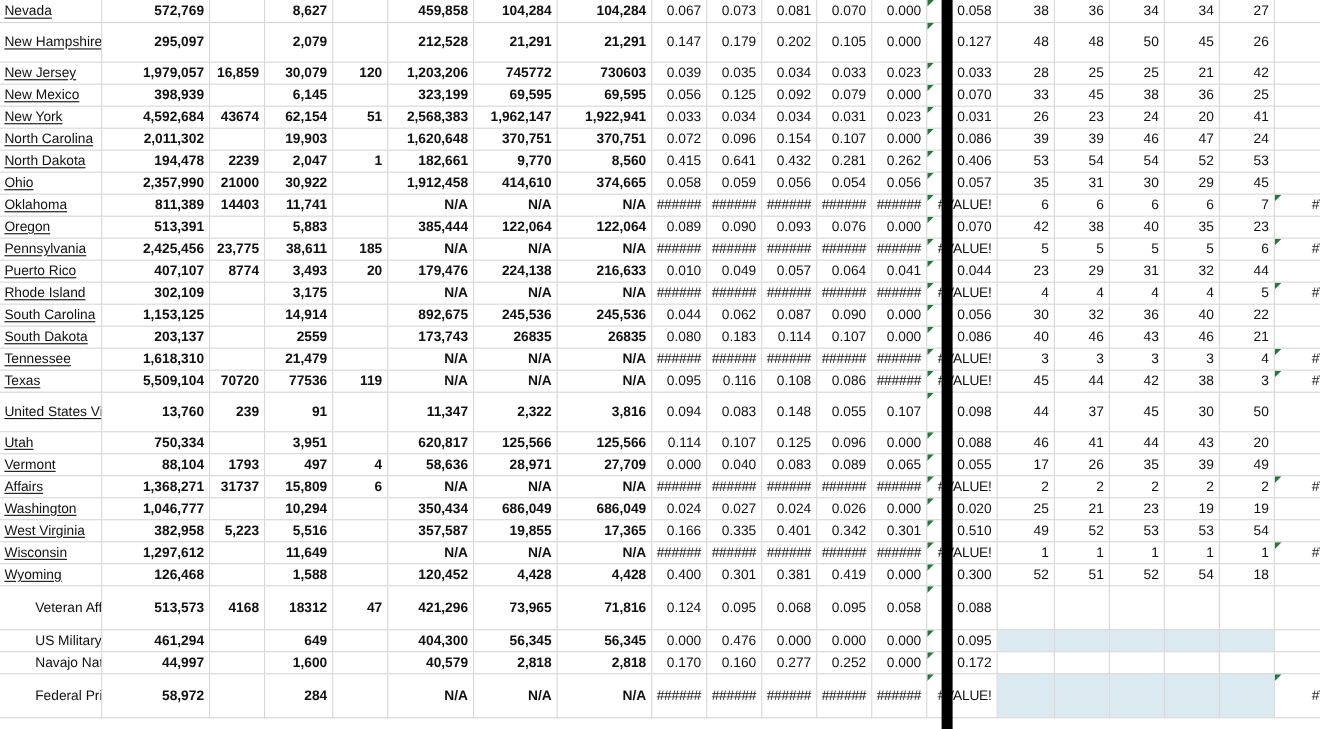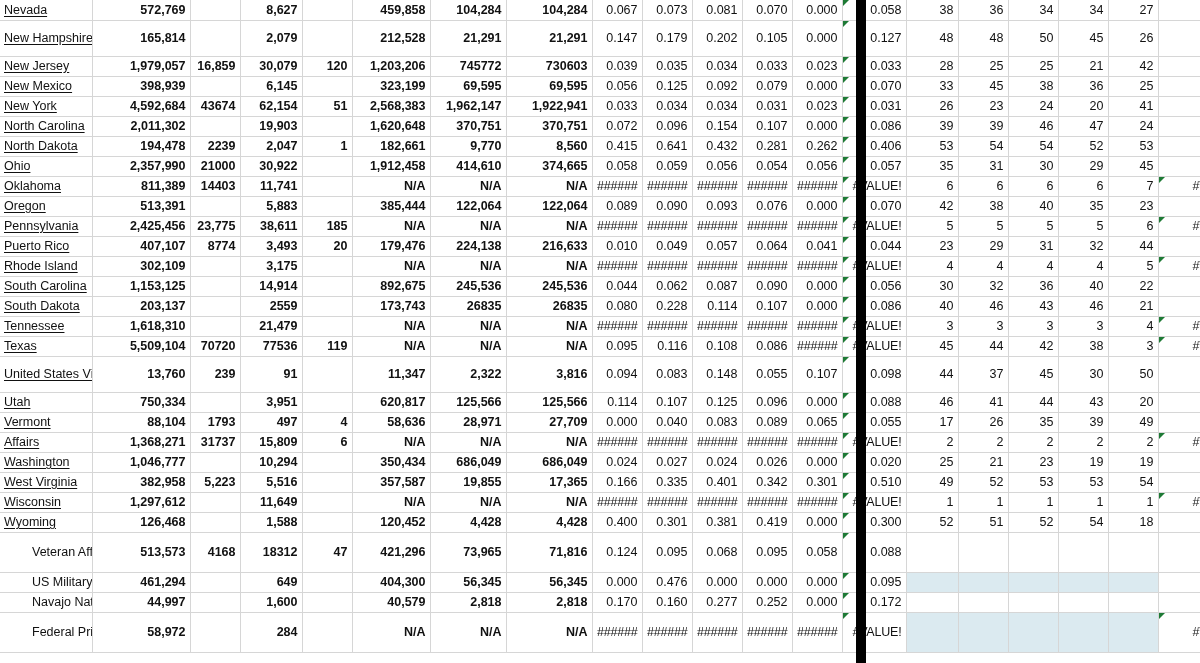--- a/index.html
+++ b/index.html
@@ -176,21 +176,21 @@
           <td class="dec flag">0.058</td>
           <td class="cnt">38</td>
           <td class="cnt">36</td>
           <td class="cnt">34</td>
           <td class="cnt">34</td>
           <td class="cnt">27</td>
           <td class="last">0.00</td>
         </tr>
         <tr style="height: 36px;">
           <td class="lbl"><span class="u">New Hampshire</span></td>
-          <td class="num">165,814</td>
+          <td class="num">295,097</td>
           <td class="num blank"></td>
           <td class="num">2,079</td>
           <td class="num blank"></td>
           <td class="num">212,528</td>
           <td class="num">21,291</td>
           <td class="num">21,291</td>
           <td class="dec">0.147</td>
           <td class="dec">0.179</td>
           <td class="dec">0.202</td>
           <td class="dec">0.105</td>
@@ -470,21 +470,21 @@
         <tr style="height: 20px;">
           <td class="lbl"><span class="u">South Dakota</span></td>
           <td class="num">203,137</td>
           <td class="num blank"></td>
           <td class="num">2559</td>
           <td class="num blank"></td>
           <td class="num">173,743</td>
           <td class="num">26835</td>
           <td class="num">26835</td>
           <td class="dec">0.080</td>
-          <td class="dec">0.228</td>
+          <td class="dec">0.183</td>
           <td class="dec">0.114</td>
           <td class="dec">0.107</td>
           <td class="dec">0.000</td>
           <td class="dec flag">0.086</td>
           <td class="cnt">40</td>
           <td class="cnt">46</td>
           <td class="cnt">43</td>
           <td class="cnt">46</td>
           <td class="cnt">21</td>
           <td class="last">0.00</td>

